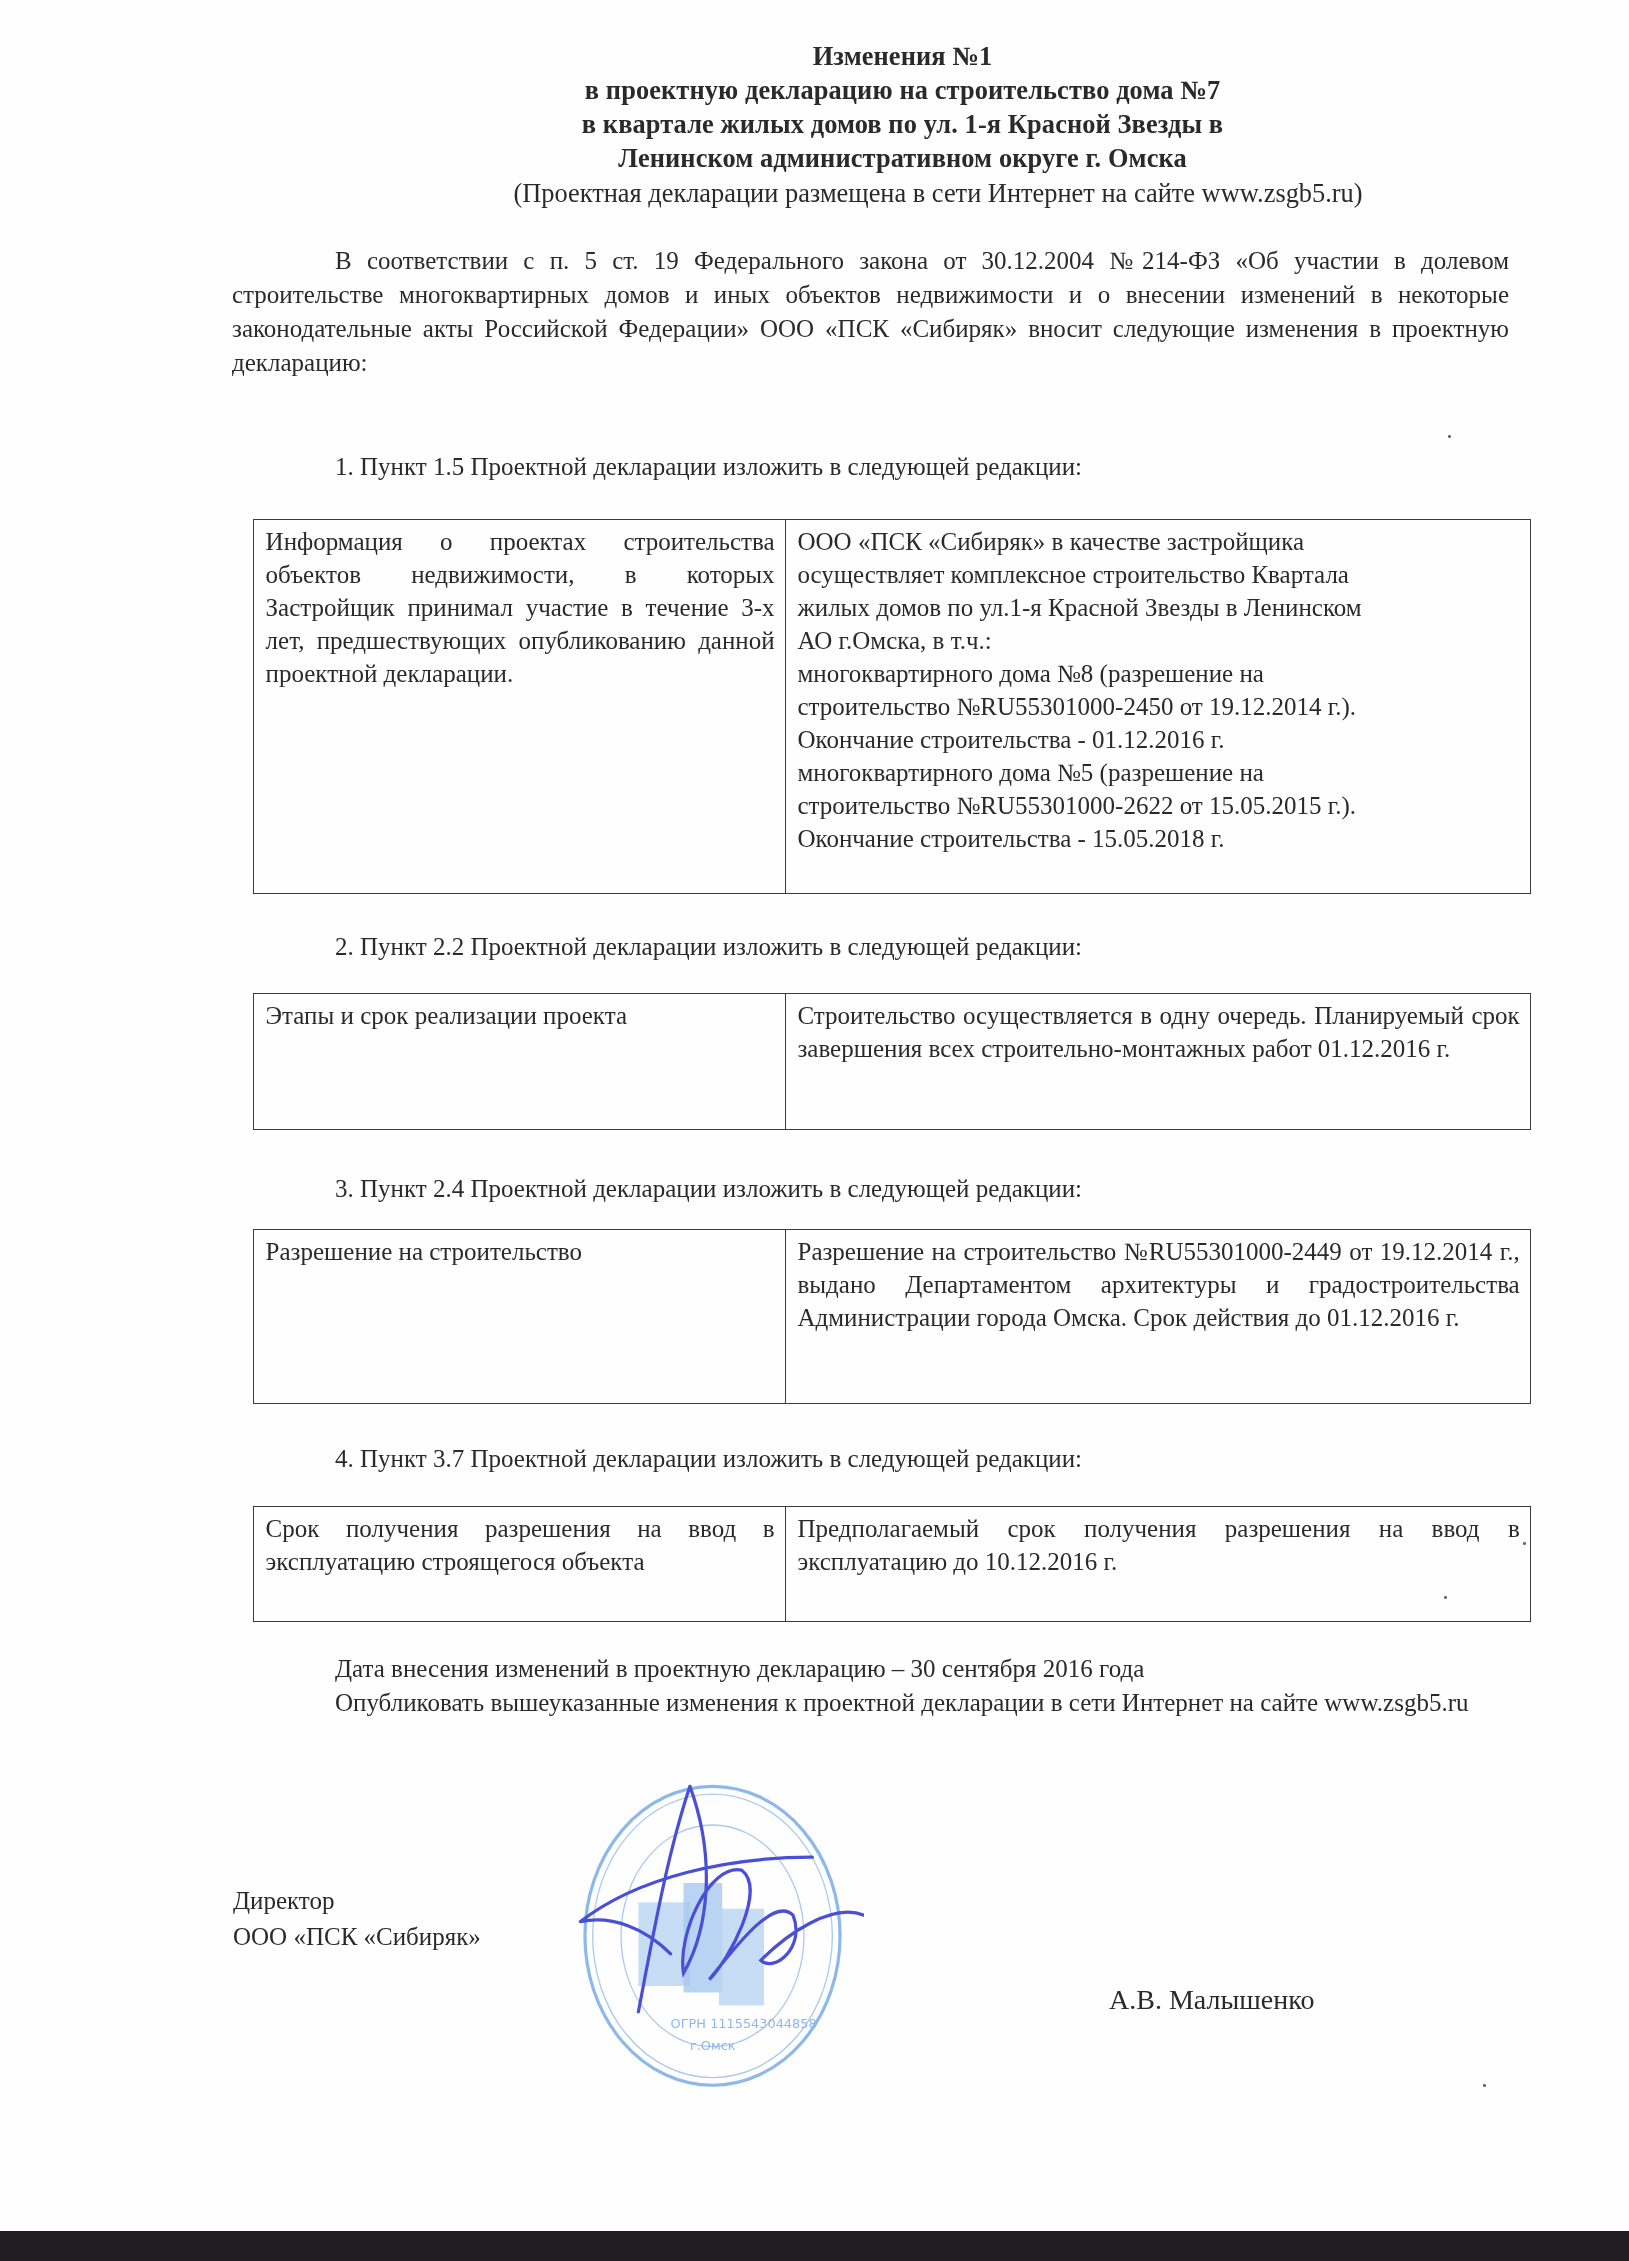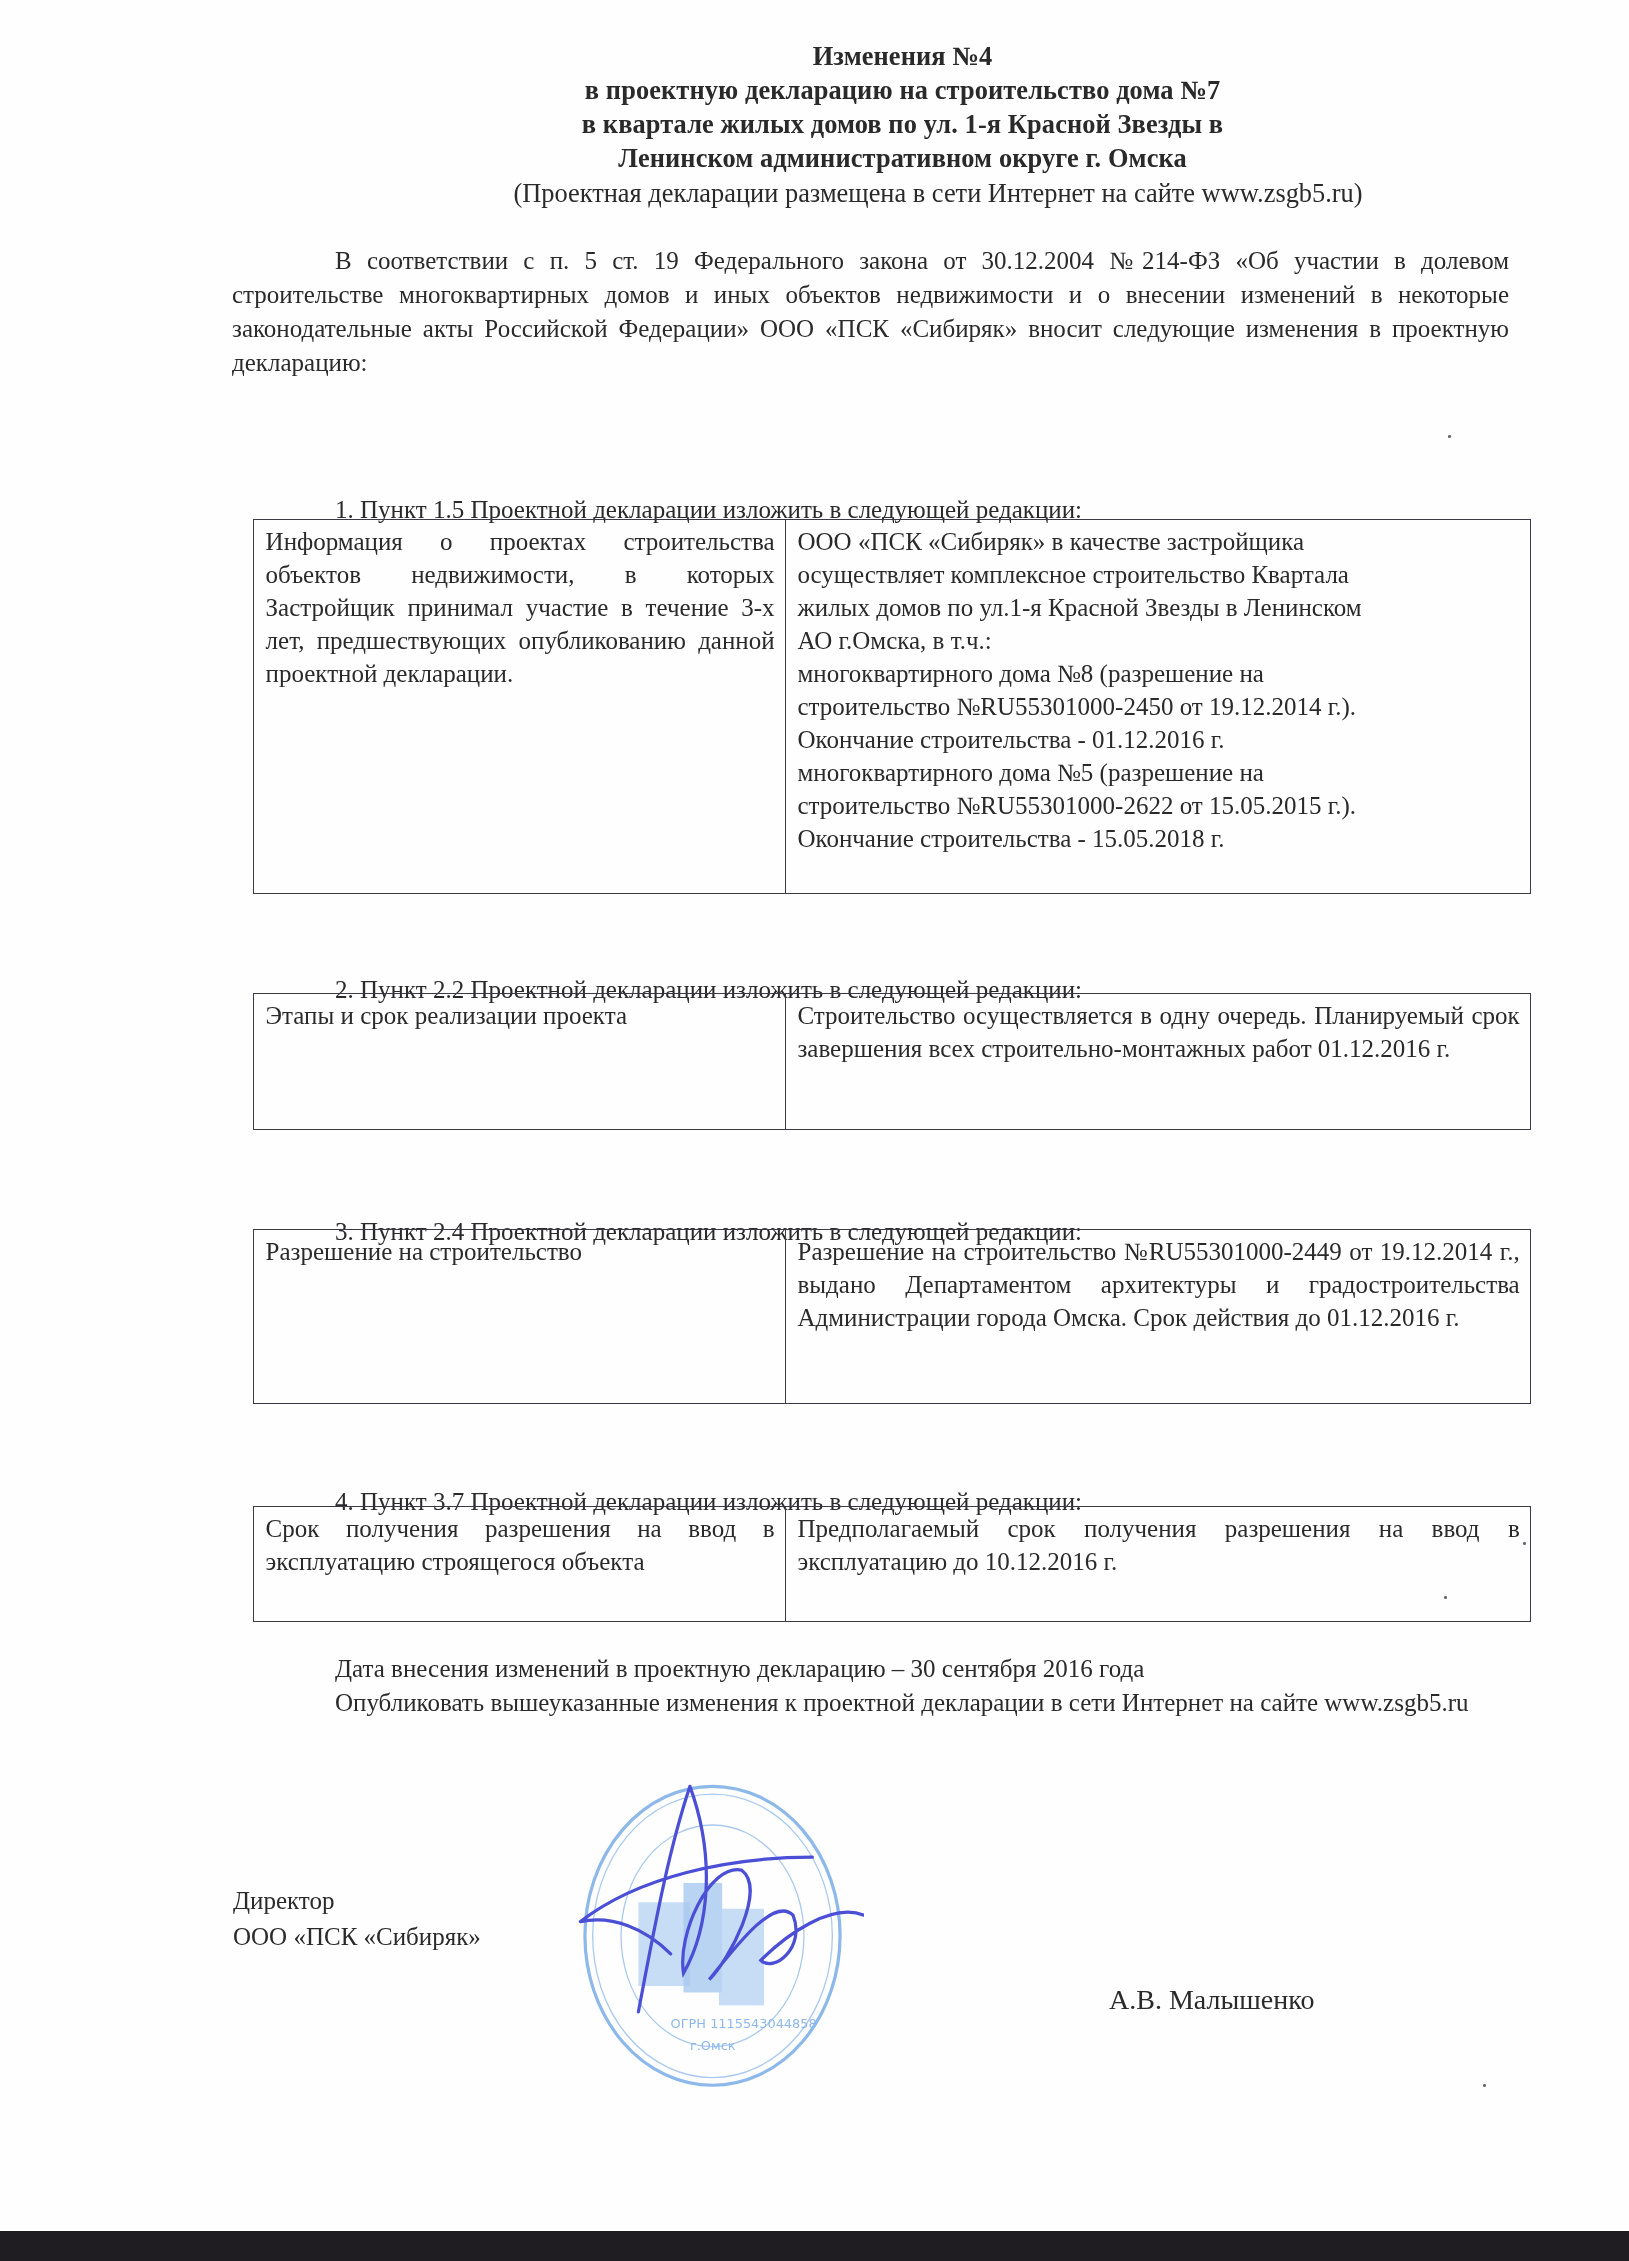--- a/index.html
+++ b/index.html
@@ -8,38 +8,38 @@
     background:#ffffff; color:#2a2a2a;
     font-family:"Liberation Serif","DejaVu Serif",serif;
   }
   .page { position:absolute; left:0; top:0; width:1630px; height:2231px; background:#fefefe; }
   .scan-band { position:absolute; left:0; top:2231px; width:1630px; height:30px; background:#1f1d22; }
   .title-block { position:absolute; left:361px; top:39px; width:1083px; text-align:center; }
   .title-line { font-weight:bold; font-size:26.4px; line-height:34px; letter-spacing:0.1px; }
   .title-note { font-weight:normal; font-size:26.4px; line-height:36px; margin-left:71px; }
   .para { position:absolute; left:232px; width:1277px; font-size:25px; line-height:34px; text-align:justify; }
   .indent { text-indent:103px; }
-  .clause { position:absolute; left:335px; font-size:25px; line-height:34px;margin-top:43px; }
+  .clause { position:absolute; left:335px; font-size:25px; line-height:34px; }
   table.dt { position:absolute; left:231px; width:1278px; border-collapse:collapse; font-size:25px; line-height:33px;margin-left:22px; }
   table.dt td { border:1.9px solid #3a3a45; vertical-align:top; padding:5.2px 10.3px 6.4px 11.6px; }
   table.dt td.c1 { width:509px; text-align:justify; }
   table.dt td.c2 { text-align:left; }
   table.dt td.just { text-align:justify; }
   .sig-left { position:absolute; left:233px; top:1883px; font-size:25px; line-height:36px; }
   .sig-right { position:absolute; left:1109px; top:1982px; font-size:28px; line-height:36px;font-family:Liberation Serif, serif; }
   .stamp { position:absolute; left:561px; top:1767px; width:303px; height:335px; }
   .speck { position:absolute; width:2.6px; height:2.6px; background:#666; border-radius:50%; }
 </style>
 </head>
 <body>
 
 <div class="page">
 
   <div class="title-block">
-    <div class="title-line">Изменения №4</div>
+    <div class="title-line">Изменения №1</div>
     <div class="title-line">в проектную декларацию на строительство дома №7</div>
     <div class="title-line">в квартале жилых домов по ул. 1-я Красной Звезды в</div>
     <div class="title-line">Ленинском административном округе г. Омска</div>
     <div class="title-note">(Проектная декларации размещена в сети Интернет на сайте www.zsgb5.ru)</div>
   </div>
 
   <div class="para indent" style="top:244px;">В соответствии с п. 5 ст. 19 Федерального закона от 30.12.2004 №214-ФЗ «Об участии в долевом строительстве многоквартирных домов и иных объектов недвижимости и о внесении изменений в некоторые законодательные акты Российской Федерации» ООО «ПСК «Сибиряк» вносит следующие изменения в проектную декларацию:</div>
 
   <div class="clause" style="top:450px;">1. Пункт 1.5 Проектной декларации изложить в следующей редакции:</div>
   <table class="dt" style="top:519px; height:375px;">

